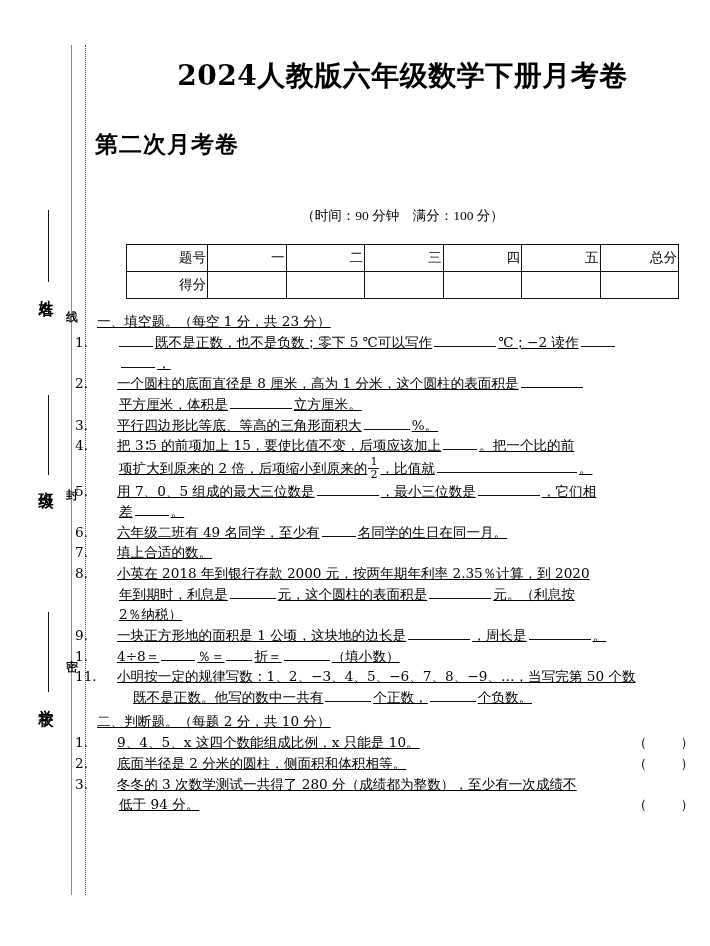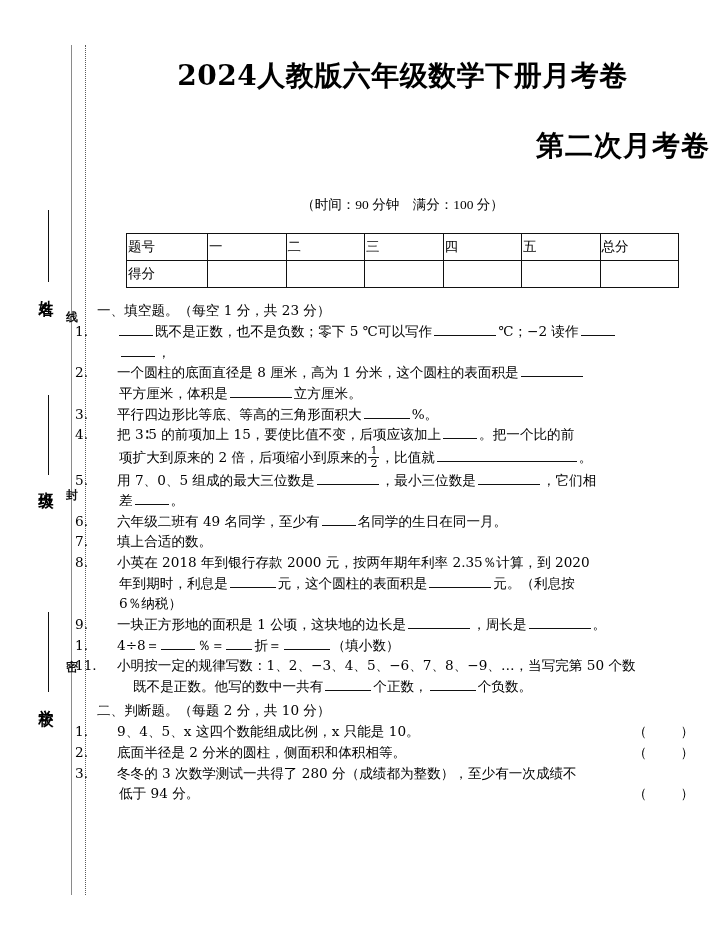--- a/index.html
+++ b/index.html
@@ -79,59 +79,60 @@
     text-align: center;
     font-family: "DejaVu Serif", "Liberation Serif", serif;
     font-weight: bold;
     font-size: 28px;
     letter-spacing: 0.5px;
     margin: 0;
     padding-top: 62px;
     line-height: 1;
   }
   .doc-subtitle {
-    text-align: right;
-    font-family: "DejaVu Serif", "Liberation Serif", serif;
-    font-size: 28px;
+    text-align: left;
+    font-family: "DejaVu Serif", "Liberation Serif", serif;
+    font-size: 23px;
     letter-spacing: 1px;
     margin: 0;
     padding-top: 42px;
     line-height: 1;
   }
   .doc-meta {
     text-align: center;
     font-size: 13.5px;
-    margin: 0;
+    margin: 16px;
     padding-top: 38px;
     line-height: 1;
   }
 
   
   #score-table {
     margin: 21px auto 0 auto;
     border-collapse: collapse;
     width: 553px;
     table-layout: fixed;
   }
   #score-table td {
     border: 1px solid #111;
     height: 24px;
-    text-align: left;
+    text-align: right;
     vertical-align: middle;
     font-size: 13.5px;
     font-family: "DejaVu Serif", "Liberation Serif", serif;
   }
   #score-table td.head-col { width: 78px; }
 
   
   #content {
     margin-top: 12px;
     padding-left: 2px;
     font-size: 13.6px;
     line-height: 1.52;
+    text-decoration: underline;
   }
   .section-head {
     font-family: "DejaVu Serif", "Liberation Serif", serif;
     font-size: 13.6px;
     margin: 2px 0 1px 0;
     white-space: nowrap;
   }
   .q {
     margin: 0 0 0 0;
     padding-left: 22px;
@@ -273,21 +274,21 @@
       <span class="q-num">7.</span><span>填上合适的数。</span>
     </div>
 
     <div class="q">
       <span class="q-num">8.</span><span>小英在 2018 年到银行存款 2000 元，按两年期年利率 2.35％计算，到 2020</span>
     </div>
     <div class="cont">
       <span>年到期时，利息是</span><span class="bl bl-m"></span><span>元，这个圆柱的表面积是</span><span class="bl bl-l"></span><span>元。（利息按</span>
     </div>
     <div class="cont">
-      <span>6％纳税）</span>
+      <span>2％纳税）</span>
     </div>
 
     <div class="q">
       <span class="q-num">9.</span><span>一块正方形地的面积是 1 公顷，这块地的边长是</span><span class="bl bl-l"></span><span>，周长是</span><span class="bl bl-l"></span><span>。</span>
     </div>
 
     <div class="q">
       <span class="q-num">1.</span><span>4÷8＝</span><span class="bl bl-s"></span><span>％＝</span><span class="bl bl-xs"></span><span>折＝</span><span class="bl bl-m"></span><span>（填小数）</span>
     </div>
 

